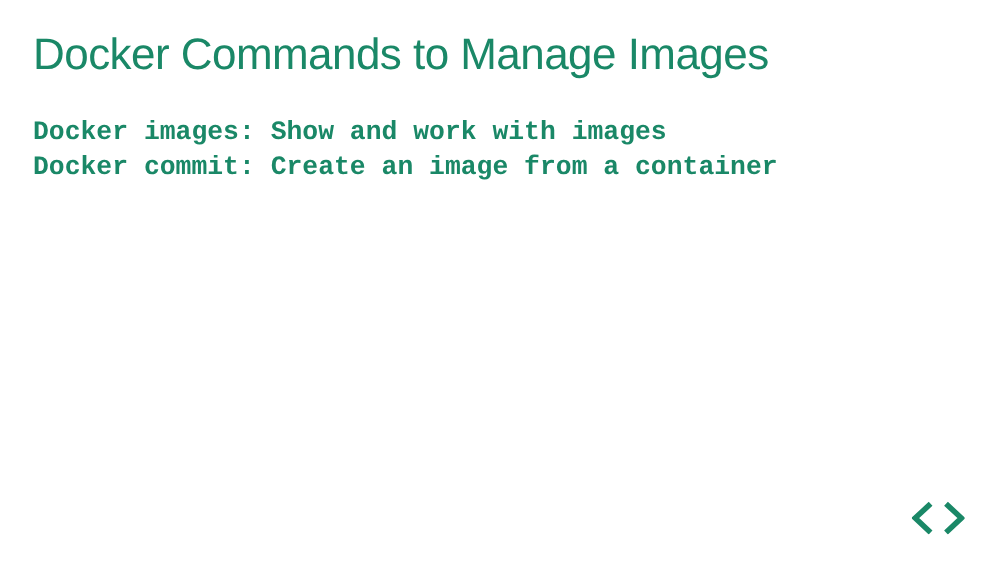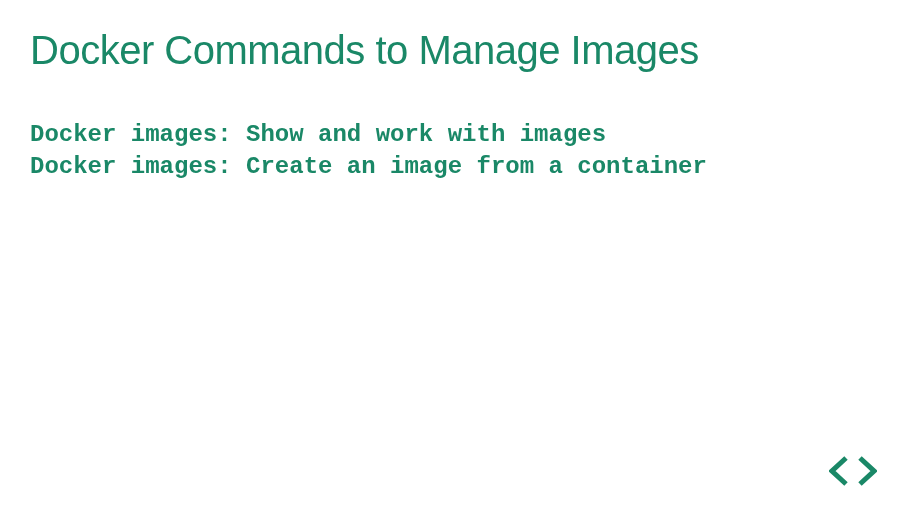--- a/index.html
+++ b/index.html
@@ -17,21 +17,21 @@
     .slide {
       padding: 28px 30px;
       height: 100%;
       position: relative;
     }
     .title {
       font-size: 40px;
       font-weight: 400;
       color: #1a8867;
       letter-spacing: -0.5px;
-      margin-bottom: 46px;
+      margin-bottom: 32px;
     }
     .commands {
       font-family: "Consolas", "Courier New", monospace;
       font-size: 24px;
       line-height: 1.35;
       color: #1a8867;
       font-weight: 700;
     }
     .cmd-line {
       white-space: pre;
@@ -48,21 +48,21 @@
       height: 100%;
     }
   </style>
 </head>
 <body>
 
 <div class="slide">
   <h1 class="title">Docker Commands to Manage Images</h1>
   <div class="commands">
     <div class="cmd-line">Docker images: Show and work with images</div>
-    <div class="cmd-line">Docker images: Create an image from a container</div>
+    <div class="cmd-line">Docker commit: Create an image from a container</div>
   </div>
   <div class="logo">
     <svg viewBox="0 0 48 30" xmlns="http://www.w3.org/2000/svg">
       <path d="M 17 2 L 3 15 L 17 28" stroke="#1a8867" stroke-width="5" fill="none" stroke-linecap="butt" stroke-linejoin="miter"></path>
       <path d="M 31 2 L 45 15 L 31 28" stroke="#1a8867" stroke-width="5" fill="none" stroke-linecap="butt" stroke-linejoin="miter"></path>
     </svg>
   </div>
 </div>
 
 </body></html>

